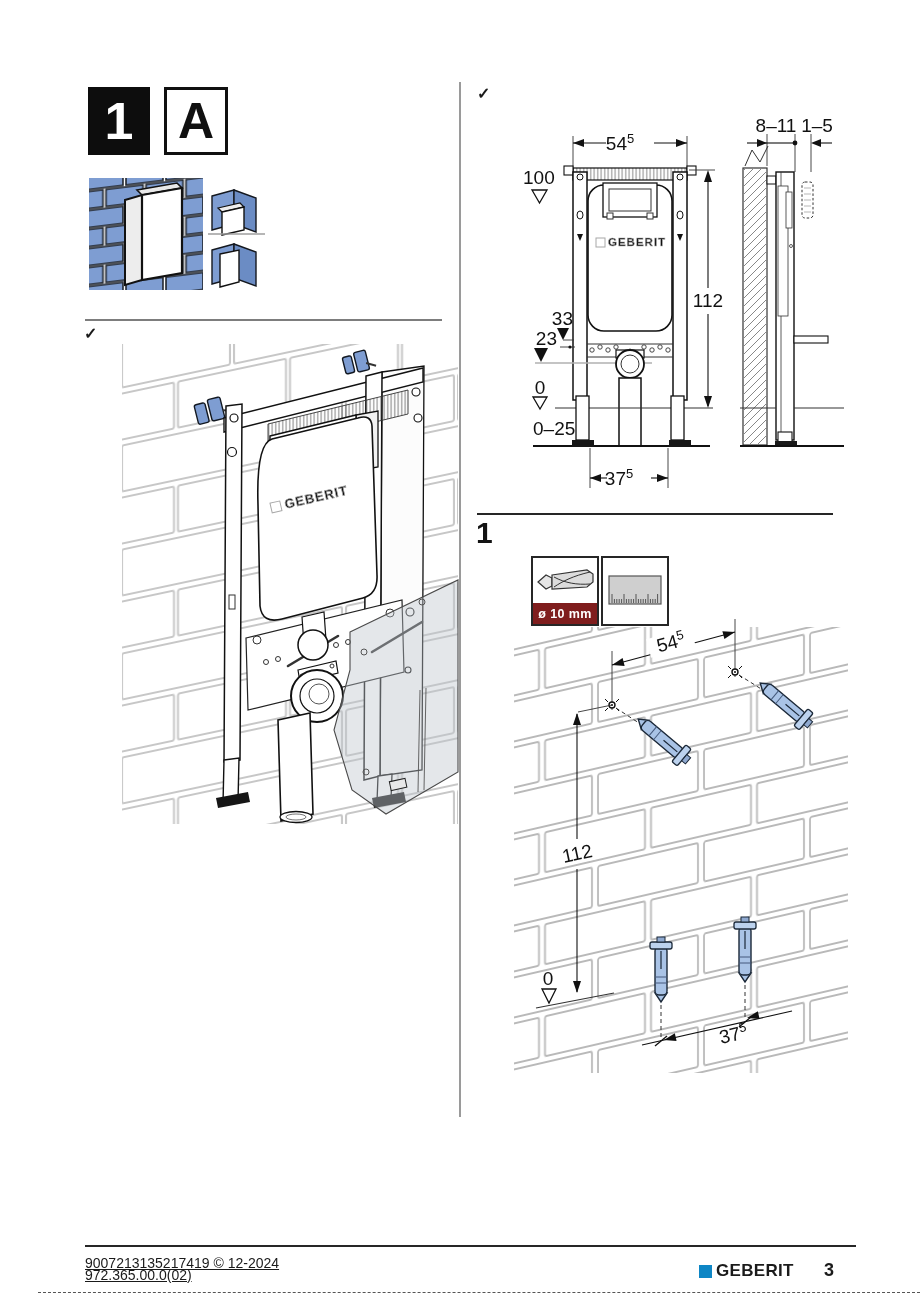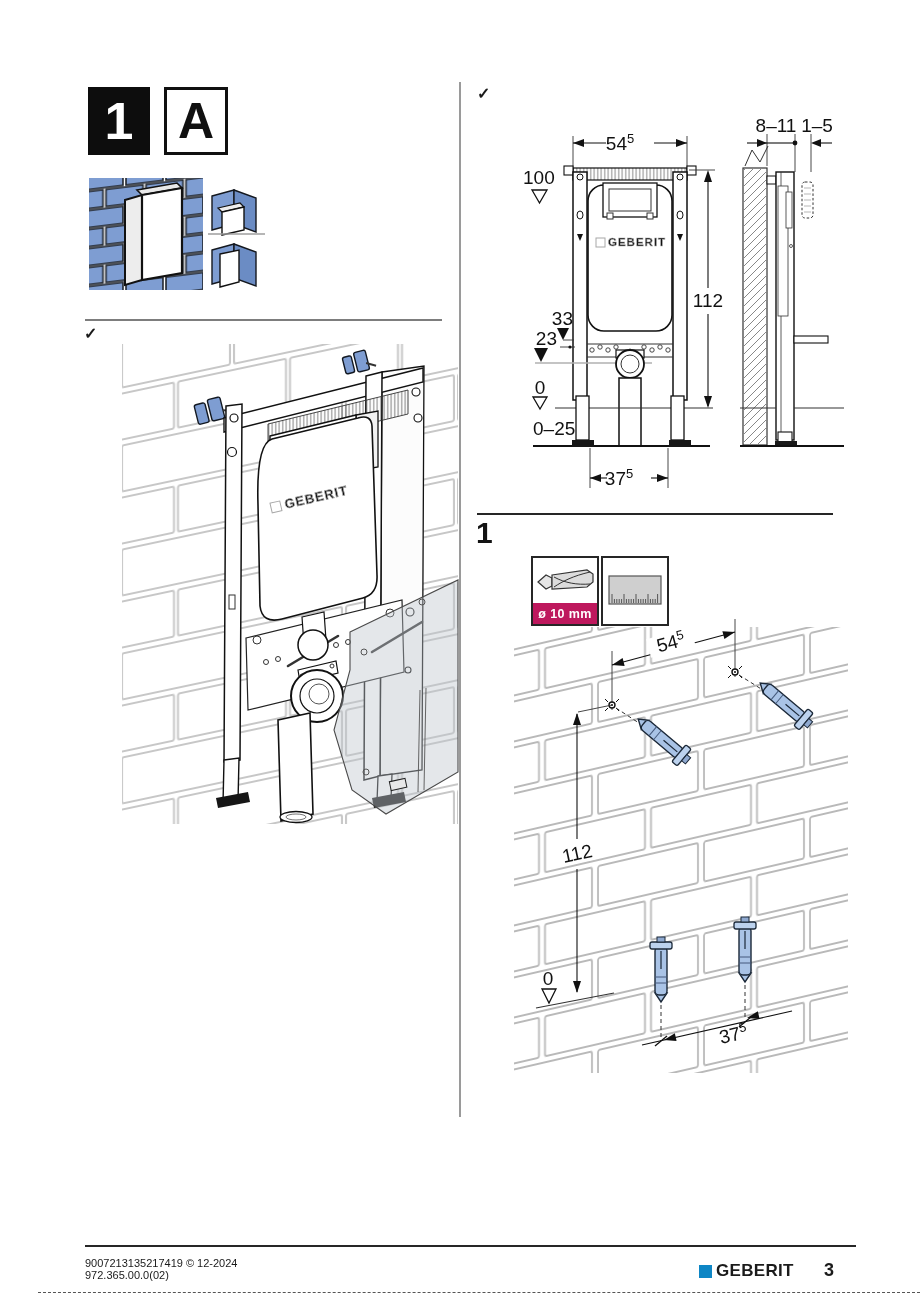--- a/index.html
+++ b/index.html
@@ -9,24 +9,24 @@
   .stepbox{width:62px;height:68px;background:#0d0d0d;color:#fff;display:flex;
            align-items:center;justify-content:center;font-size:52px;font-weight:bold;}
   .variantbox{width:58px;height:62px;background:#fff;border:3px solid #101010;color:#101010;
            display:flex;align-items:center;justify-content:center;font-size:50px;font-weight:bold;}
   .check{font-size:16px;font-weight:600;color:#1a1a1a;}
   .hdiv1{height:2px;background:#7d7d7d;}
   .hdiv2{height:2px;background:#262626;}
   .vdiv{width:2px;background:#9a9a9a;}
   .section-num{font-size:30px;font-weight:bold;color:#131313;}
   .toolbox{width:64px;height:66px;border:2px solid #262626;background:#fff;position:absolute;}
-  .toolband{position:absolute;left:0;right:0;bottom:0;height:21px;background:#be185d;color:#fff;
+  .toolband{position:absolute;left:0;right:0;bottom:0;height:21px;background:#7f1d1d;color:#fff;
             display:flex;align-items:center;justify-content:center;
             font-size:12.5px;font-weight:bold;letter-spacing:.4px;}
-  .footer-small{font-size:11px;line-height:11.5px;color:#1a1a1a;}
+  .footer-small{font-size:14px;line-height:11.5px;color:#1a1a1a;text-decoration:underline;}
   .logo-row{display:flex;align-items:center;gap:4px;}
   .logo-text{font-size:17px;font-weight:800;letter-spacing:.3px;color:#1b1b1b;}
   .pagenum{font-size:18px;font-weight:bold;color:#1b1b1b;}
   .cutline{border-top:1.6px dashed #555;}
   svg text{font-family:"Liberation Sans", sans-serif;fill:#111;}
   .dim{font-size:19px;}
   .dimline{stroke:#111;stroke-width:1.1;fill:none;}
   .thin{stroke:#333;stroke-width:0.9;fill:none;}
 </style>
 </head>

